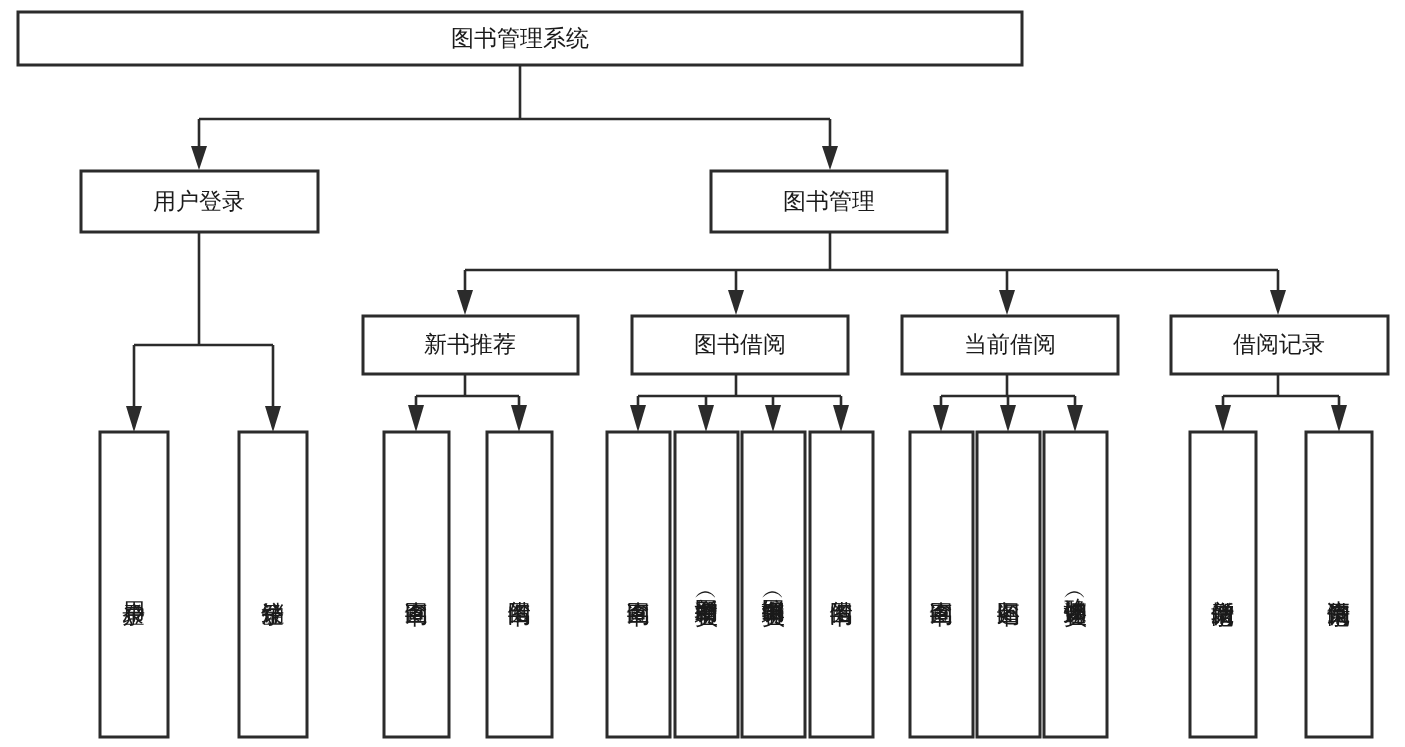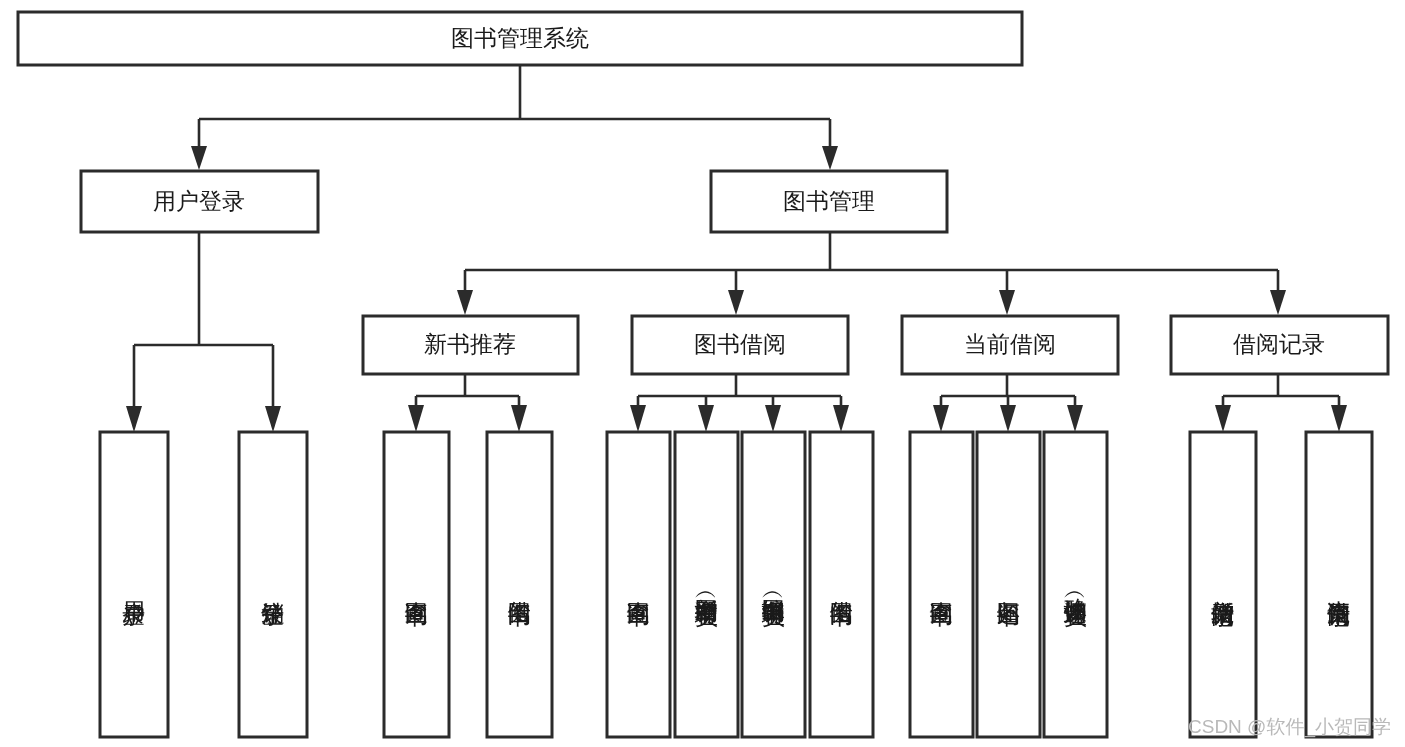--- a/index.html
+++ b/index.html
@@ -203,15 +203,14 @@
   <div class="node-label-v" style="left:742px; top:432px; width:63px; height:305px;">编辑图书（管理员）</div>
   <div class="node-label-v" style="left:810px; top:432px; width:63px; height:305px;">借阅图书</div>
 
   <div class="node-label-v" style="left:910px; top:432px; width:63px; height:305px;">查询图书</div>
   <div class="node-label-v" style="left:977px; top:432px; width:63px; height:305px;">归还图书</div>
   <div class="node-label-v" style="left:1044px; top:432px; width:63px; height:305px;">确认归还（管理员）</div>
 
   <div class="node-label-v" style="left:1190px; top:432px; width:66px; height:305px;">新增借阅记录</div>
   <div class="node-label-v" style="left:1306px; top:432px; width:66px; height:305px;">查询借阅记录</div>
 
-  <div class="watermark">CSDN @软件_小贺同学</div>
 
 </div>
 
 </body></html>

